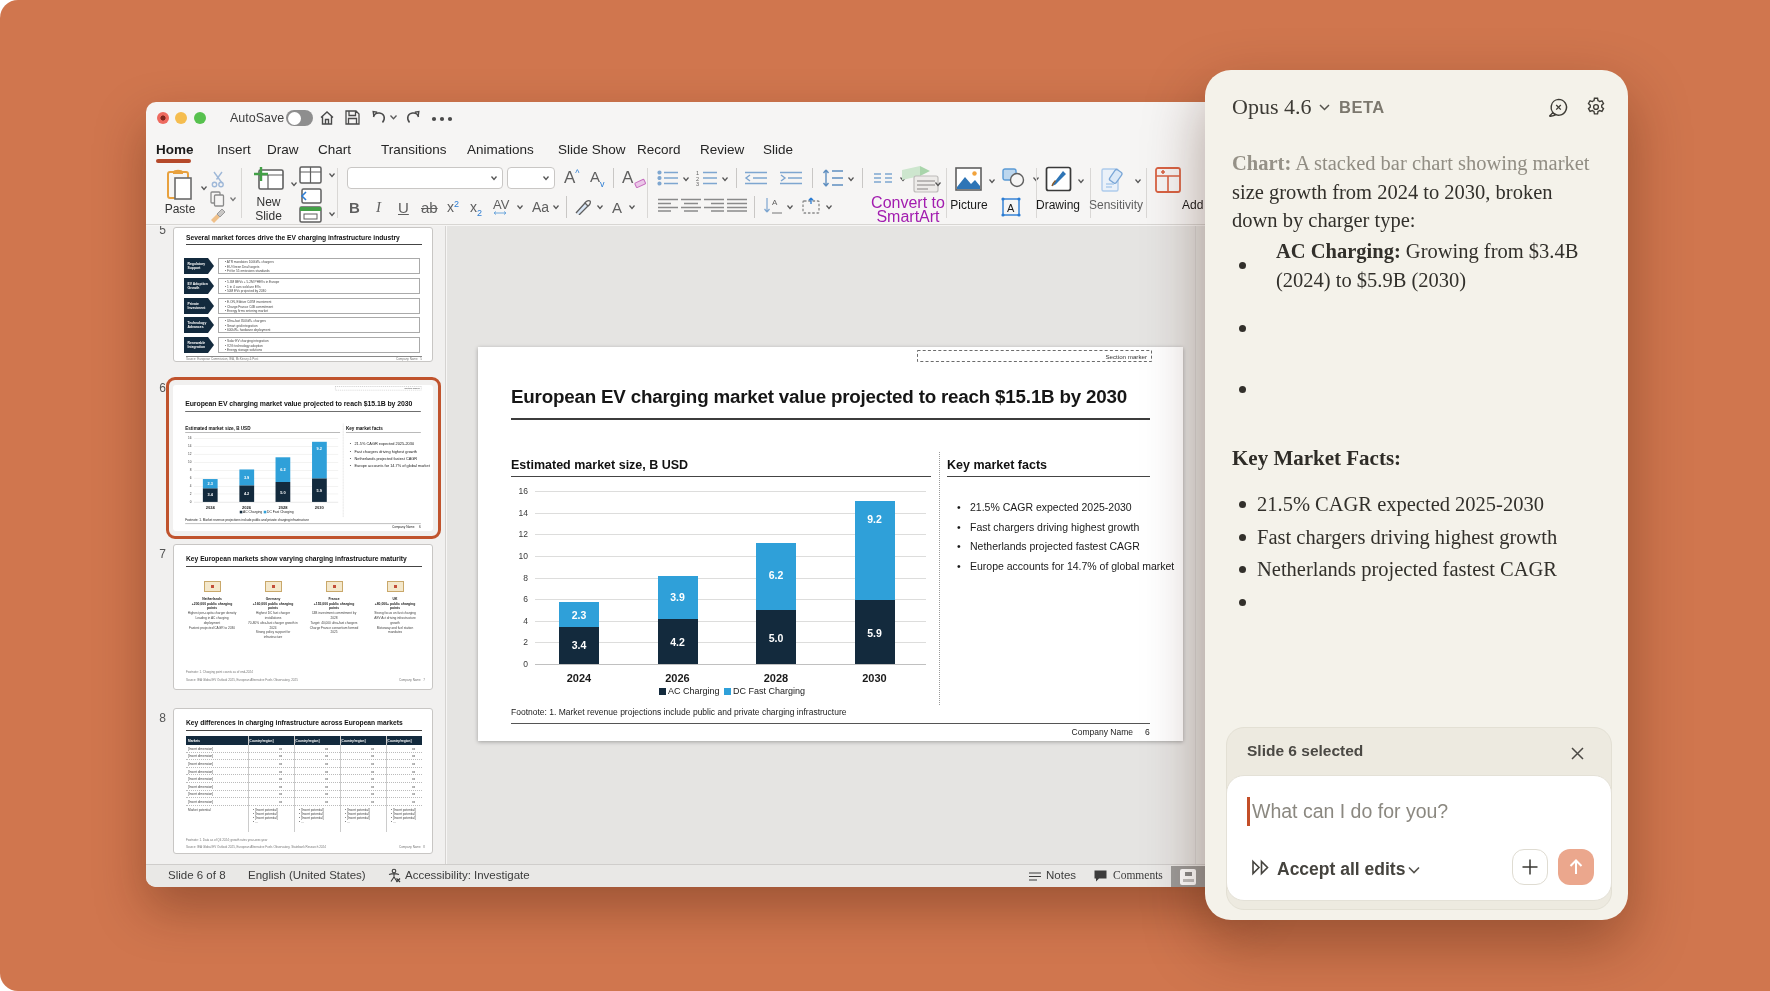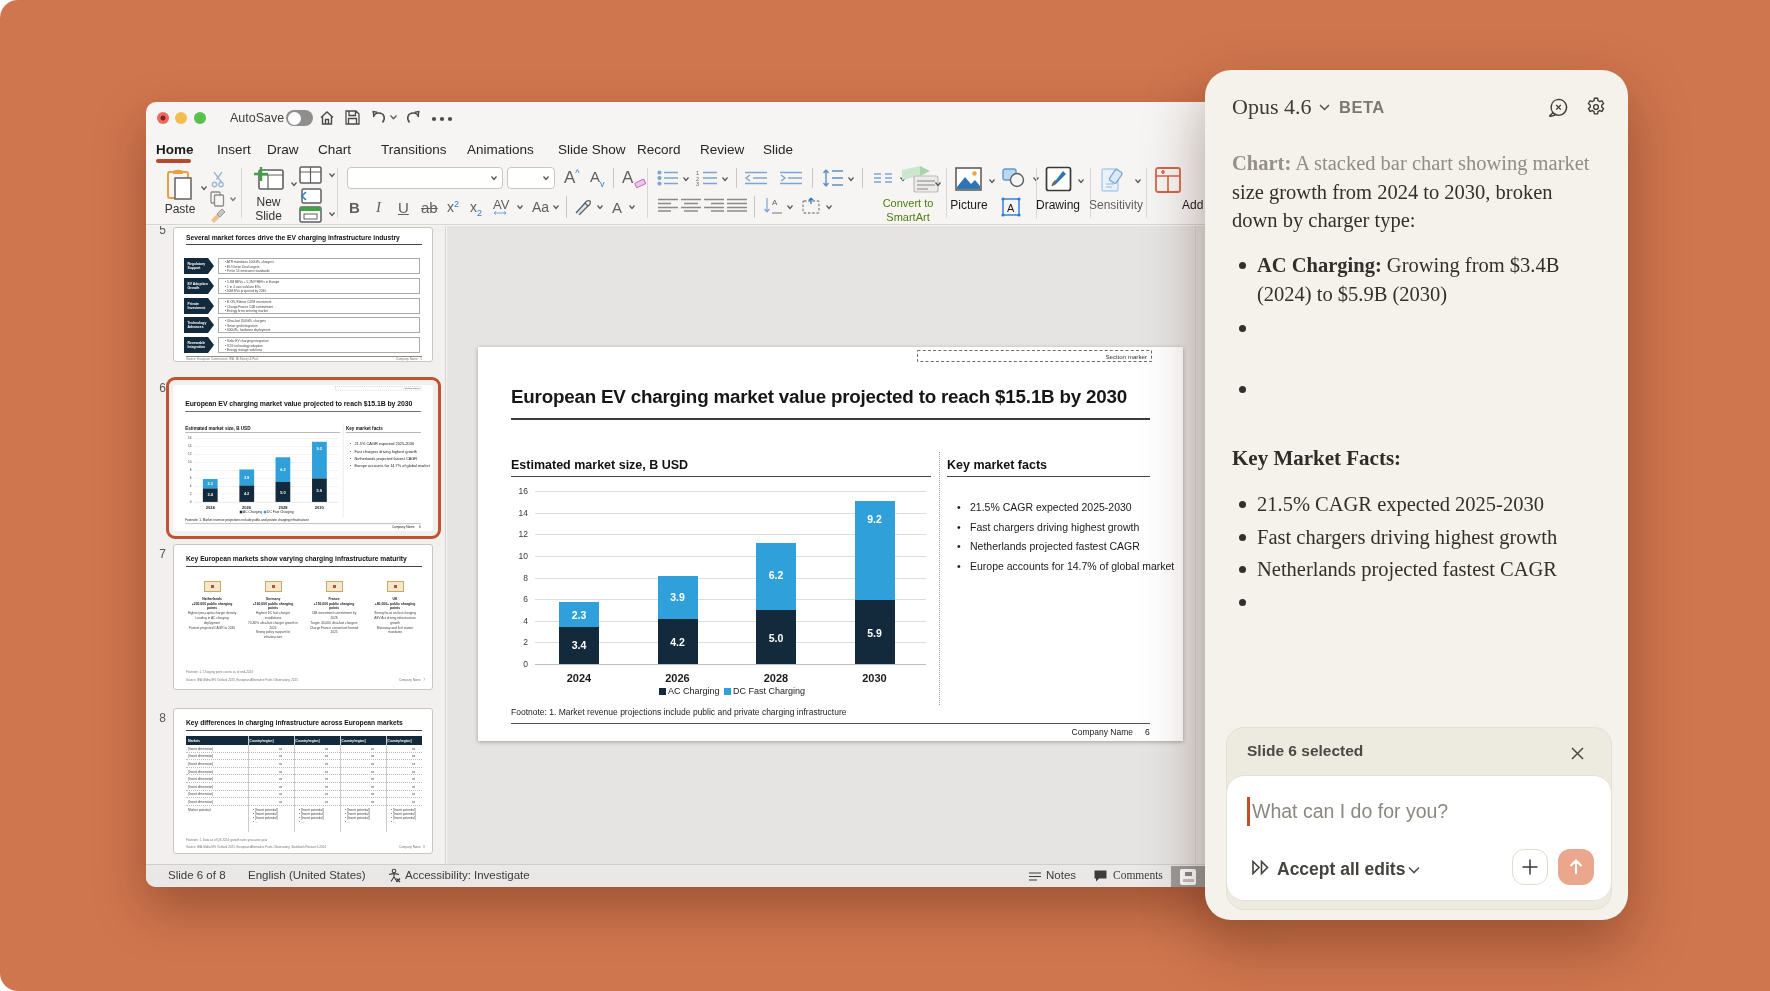--- a/index.html
+++ b/index.html
@@ -244,21 +244,21 @@
 
   <svg class="abs" style="left:754px;top:62px;" width="42" height="32" viewBox="0 0 42 32">
       <path d="M2 6 L20 2 V12 L2 16 Z" fill="#CDE6CE"></path>
       <path d="M20 2 L30 7 L20 12 Z" fill="#A9D5AB"></path>
       <rect x="14" y="12" width="24" height="16" rx="2" fill="#EDEBE9" stroke="#BDBBB9" stroke-width="1.2"></rect>
       <path d="M17 17 H35 M17 21 H35 M17 25 H28" stroke="#A9A7A5" stroke-width="1.4"></path>
     </svg>
   <svg class="chev" style="left:788px;top:78px;" viewBox="0 0 8 8" fill="none" stroke="#555" stroke-width="1.2">
       <path d="M1.5 2.5 L4 5.5 L6.5 2.5"></path>
     </svg>
-  <div class="rlabel" style="left:707px;top:94px;width:110px;font-size:11px;line-height:14px;color:#4d7c0f;">Convert to<br>SmartArt</div>
+  <div class="rlabel" style="left:707px;top:94px;width:110px;font-size:16px;line-height:14px;color:#a21caf;">Convert to<br>SmartArt</div>
   <svg class="abs" style="left:511px;top:96px;" width="22" height="14" viewBox="0 0 22 14" stroke="#8a8a8a" stroke-width="1.4" fill="none">
       <path d="M1 1.5 H21 M1 5.5 H14 M1 9.5 H21 M1 13 H14"></path>
     </svg>
   <svg class="abs" style="left:534px;top:96px;" width="22" height="14" viewBox="0 0 22 14" stroke="#8a8a8a" stroke-width="1.4" fill="none">
       <path d="M1 1.5 H21 M4 5.5 H18 M1 9.5 H21 M4 13 H18"></path>
     </svg>
   <svg class="abs" style="left:557px;top:96px;" width="22" height="14" viewBox="0 0 22 14" stroke="#8a8a8a" stroke-width="1.4" fill="none">
       <path d="M1 1.5 H21 M8 5.5 H21 M1 9.5 H21 M8 13 H21"></path>
     </svg>
   <svg class="abs" style="left:580px;top:96px;" width="22" height="14" viewBox="0 0 22 14" stroke="#8a8a8a" stroke-width="1.4" fill="none">
@@ -645,21 +645,21 @@
     </svg>
   <svg class="abs" style="left:380px;top:26px;" width="22" height="22" viewBox="0 0 24 24" fill="none" stroke="#3E3C36" stroke-width="1.5">
       <path d="M10.3 2.5 h3.4 l.5 2.6 a7 7 0 0 1 1.8 1 l2.5-.9 1.7 3 -2 1.8 a7 7 0 0 1 0 2 l2 1.8 -1.7 3 -2.5-.9 a7 7 0 0 1 -1.8 1 l-.5 2.6 h-3.4 l-.5-2.6 a7 7 0 0 1 -1.8-1 l-2.5.9 -1.7-3 2-1.8 a7 7 0 0 1 0-2 l-2-1.8 1.7-3 2.5.9 a7 7 0 0 1 1.8-1 z"></path>
       <circle cx="12" cy="12" r="2.6"></circle>
     </svg>
 
   <div class="sbody" style="top:79px;left:27px;">
     <span style="color:#918D83;"><b style="color:#959187;">Chart:</b> A stacked bar chart showing market</span><br>size growth from 2024 to 2030, broken<br>down by charger type:
   </div>
   <div class="bdot" style="top:192px;"></div>
-  <div class="bullet" style="top:181px;"><b>AC Charging:</b> Growing from $3.4B<br>(2024) to $5.9B (2030)</div>
+  <div class="bullet" style="top:167px;margin-left:19px;"><b>AC Charging:</b> Growing from $3.4B<br>(2024) to $5.9B (2030)</div>
   <div class="bdot" style="top:255px;"></div>
   <div class="bdot" style="top:316px;"></div>
   <div class="abs serif" style="left:27px;top:376px;font-size:21px;font-weight:bold;color:#2E2C27;">Key Market Facts:</div>
   <div class="bdot" style="top:431px;"></div>
   <div class="bullet" style="top:420px;">21.5% CAGR expected 2025-2030</div>
   <div class="bdot" style="top:464px;"></div>
   <div class="bullet" style="top:453px;">Fast chargers driving highest growth</div>
   <div class="bdot" style="top:496px;"></div>
   <div class="bullet" style="top:485px;">Netherlands projected fastest CAGR</div>
   <div class="bdot" style="top:529px;"></div>

